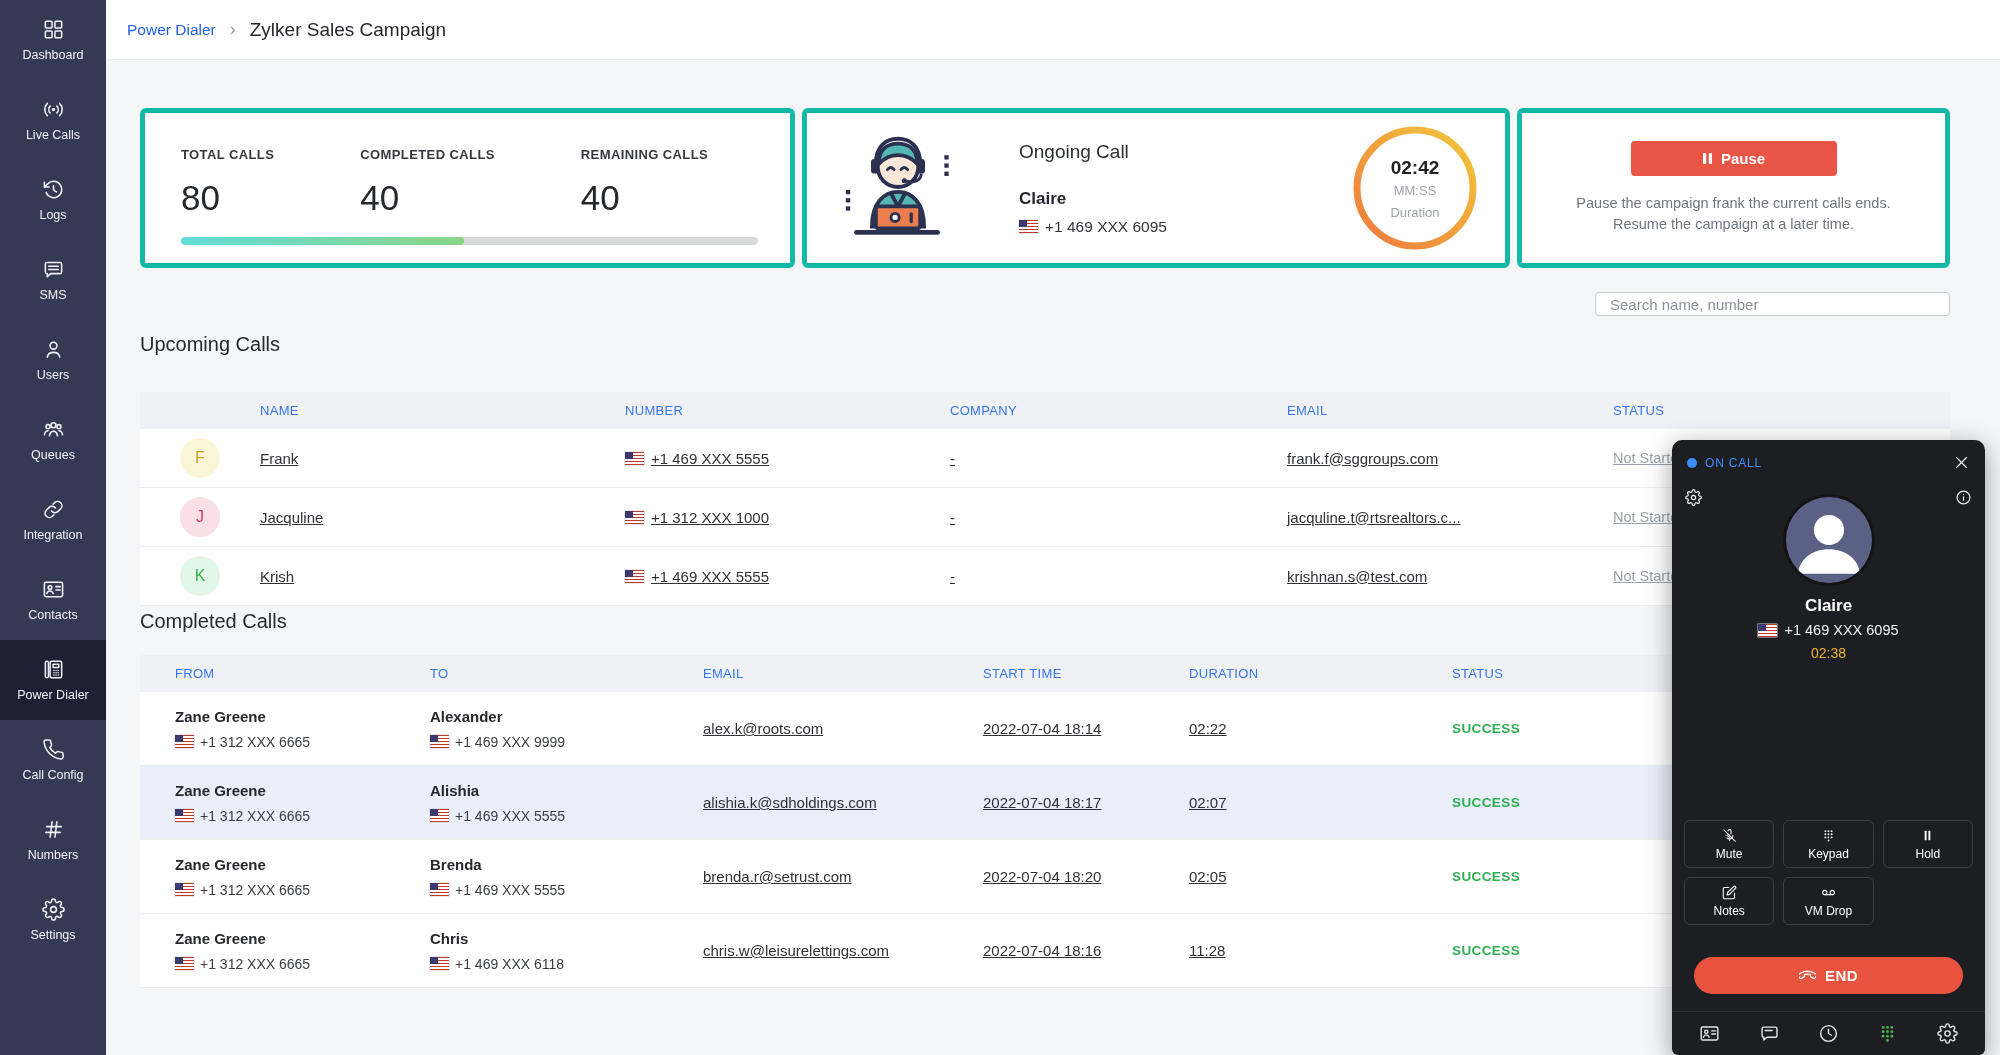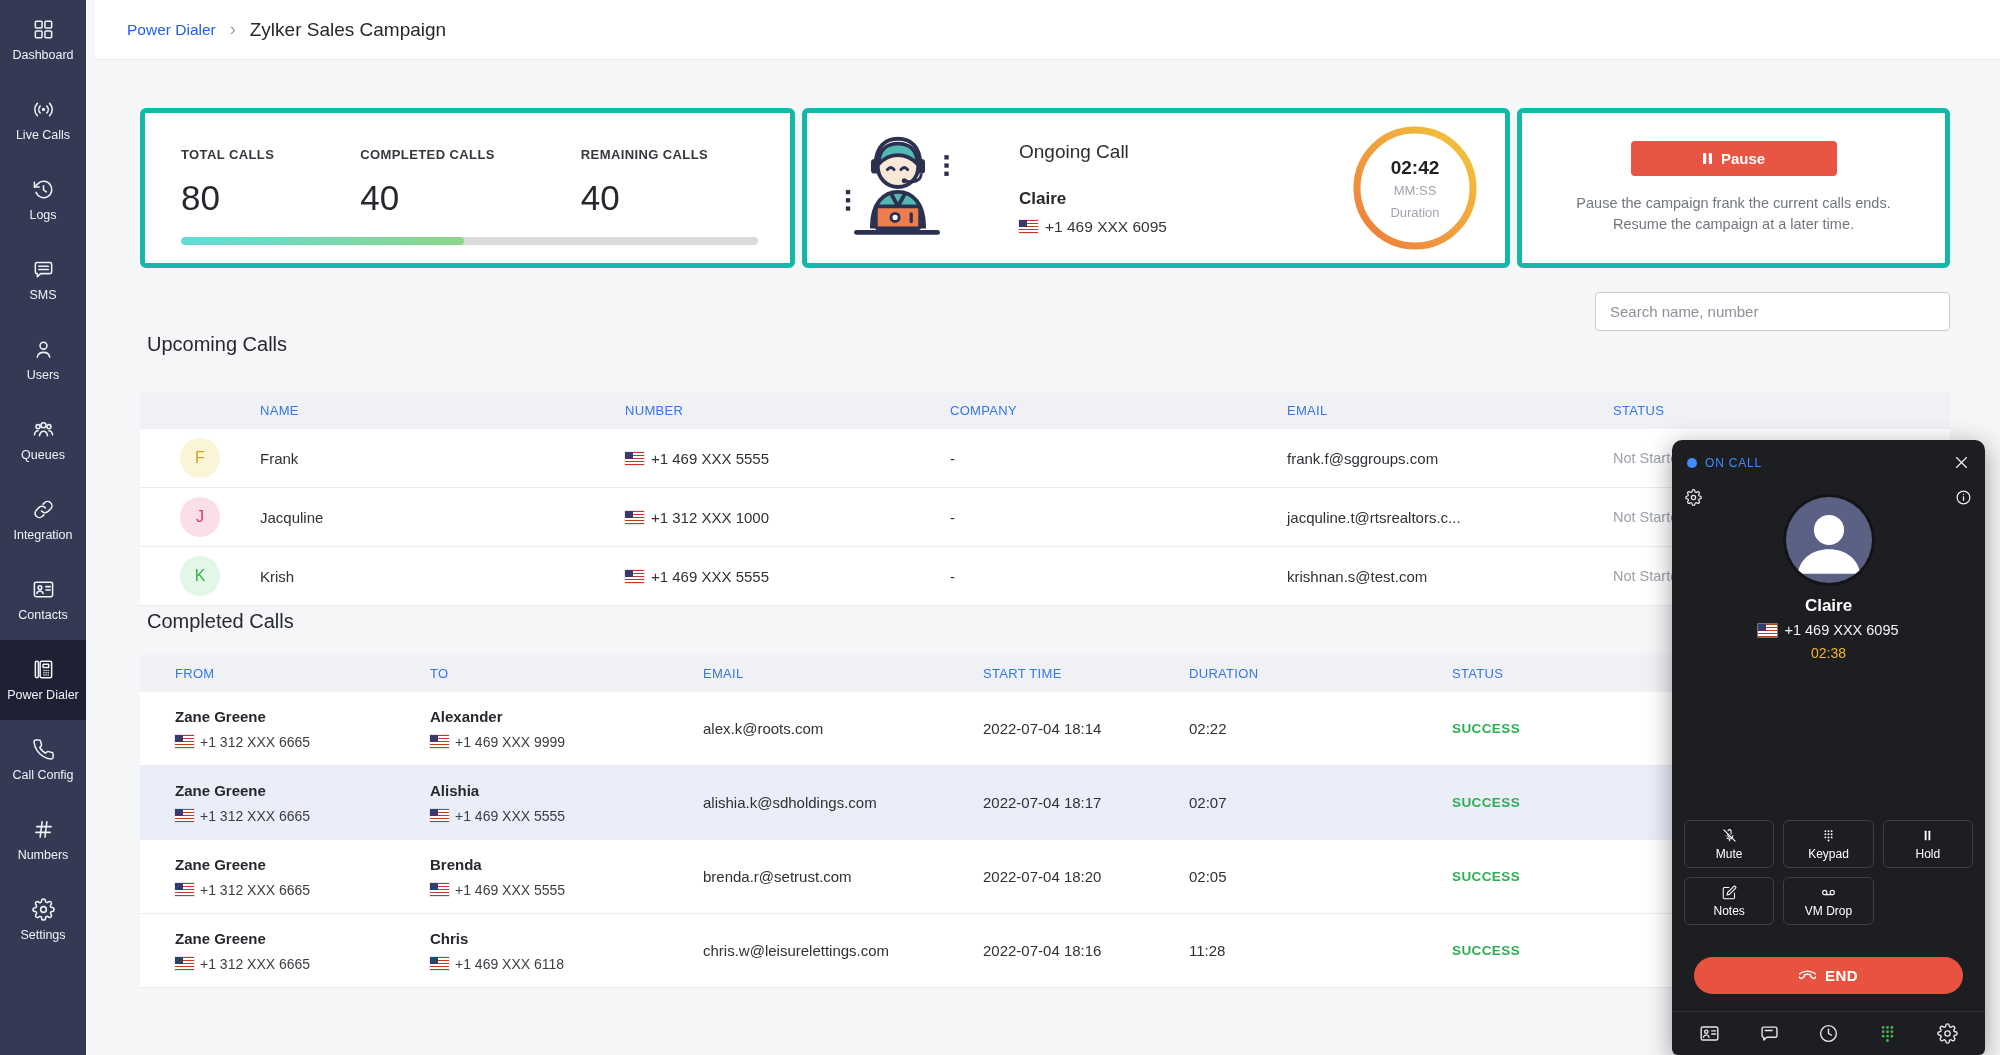--- a/index.html
+++ b/index.html
@@ -7,21 +7,21 @@
   body {
     font-family: "Liberation Sans", "DejaVu Sans", sans-serif;
     background: #f5f6f8;
     position: relative;
     color: #2c2e33;
   }
   svg { display: block; }
 
   
   .sidebar {
-    position: absolute; left: 0; top: 0; width: 86px; height: 1055px;
+    position: absolute; left: 0; top: 0; width: 106px; height: 1055px;
     background: #343a54; display: flex; flex-direction: column; z-index: 30;
   }
   .side-item {
     height: 80px; display: flex; flex-direction: column; align-items: center;
     justify-content: center; gap: 7px; color: #f1f2f6; cursor: pointer;
   }
   .side-item .lbl { font-size: 12.5px; }
   .side-item.active { background: #1e2134; }
   .side-item svg { width: 23px; height: 23px; stroke: #f1f2f6; fill: none;
     stroke-width: 1.6; stroke-linecap: round; stroke-linejoin: round; }
@@ -71,42 +71,42 @@
   .card-pause { width: 433px; display: flex; flex-direction: column;
     align-items: center; justify-content: center; }
   .pause-btn { width: 206px; height: 35px; background: #e85544; border: none;
     border-radius: 4px; color: #fff; font-size: 15px; font-weight: 700;
     display: flex; align-items: center; justify-content: center; gap: 8px; cursor: pointer;
     font-family: inherit; }
   .pause-desc { margin-top: 17px; text-align: center; color: #71767e;
     font-size: 14.5px; line-height: 21px; }
 
   
-  .search-box { position: absolute; top: 232px; right: 50px; width: 355px; height: 39px; }
+  .search-box { position: absolute; top: 232px; right: 50px; width: 355px; height: 24px; }
   .search-box input { width: 100%; height: 100%; border: 1px solid #c9ccd1; border-radius: 4px;
     padding: 0 14px; font-size: 15px; color: #33353a; font-family: inherit; outline: none; }
   .search-box input::placeholder { color: #8b9098; }
 
   
-  .section-title { position: absolute; left: 52px; font-size: 20px; font-weight: 500; color: #27292e; }
+  .section-title { position: absolute; left: 45px; font-size: 20px; font-weight: 500; color: #27292e; }
   .tbl { position: absolute; left: 45px; width: 1810px; }
   .tbl-head { display: grid; align-items: center; height: 37px; background: #f0f1f4;
     color: #3576e8; font-size: 13px; font-weight: 500; letter-spacing: .3px; }
   .tbl-row { display: grid; align-items: center; background: #fff; border-bottom: 1px solid #ececee; }
   .tbl-row.highlight { background: #e9eef9; }
 
   .up-grid { grid-template-columns: 120px 365px 325px 337px 326px 1fr; }
   .up-row { height: 59px; }
   .avatar-cell { display: flex; justify-content: center; }
   .avatar { width: 40px; height: 40px; border-radius: 50%; display: flex;
     align-items: center; justify-content: center; font-size: 16px; }
   .av-yellow { background: #fbf5d8; color: #c9a227; }
   .av-pink   { background: #fbdfe6; color: #d6336c; }
   .av-green  { background: #e3f7e8; color: #37b24d; }
-  .cell { font-size: 15px; color: #2f3136; }
+  .cell { font-size: 15px; color: #2f3136; text-decoration: underline; }
   .cell-number { display: flex; align-items: center; gap: 7px; }
   .cell-status { color: #9ba1a8; font-size: 14.5px; }
 
   .cmp-grid { grid-template-columns: 290px 273px 280px 206px 263px 1fr; }
   .cmp-grid > :first-child { padding-left: 35px; }
   .cmp-row { height: 74px; }
   .party .p-name { font-size: 15px; font-weight: 700; color: #26282d; }
   .party .p-number { font-size: 14px; color: #3a3d42; margin-top: 9px;
     display: flex; align-items: center; gap: 6px; }
   .cell-success { color: #2fae53; font-size: 13.5px; font-weight: 700; letter-spacing: .4px; }

